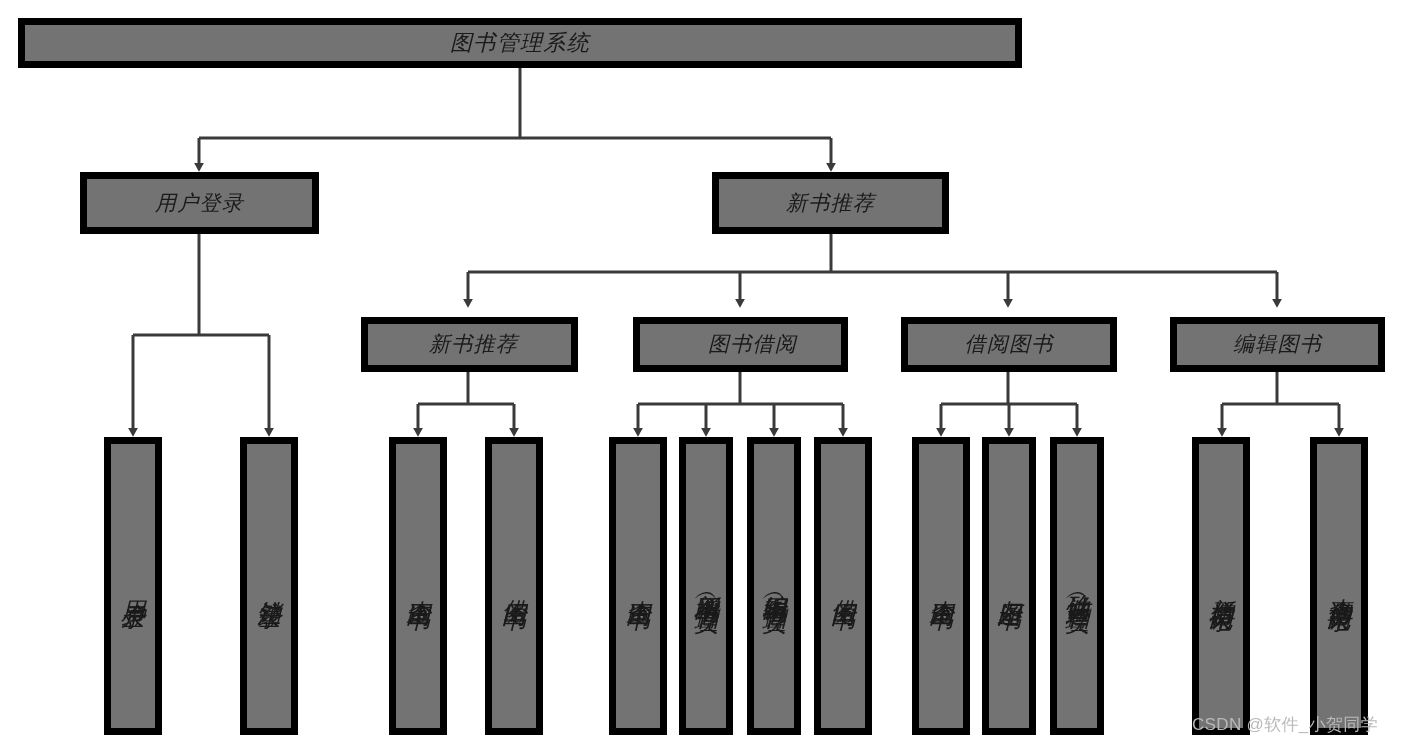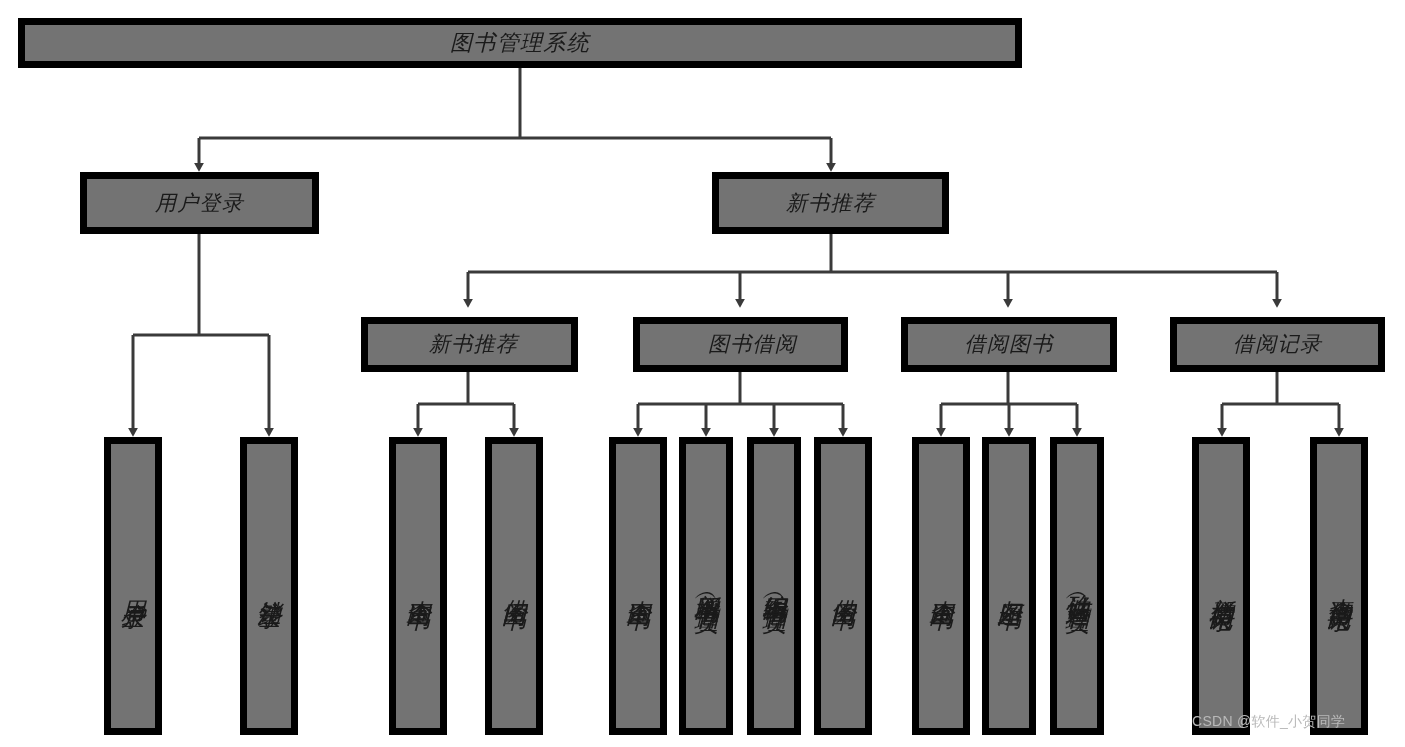--- a/index.html
+++ b/index.html
@@ -61,21 +61,21 @@
     writing-mode: vertical-rl;
     text-orientation: upright;
     font-size: 24px;
     letter-spacing: 0.10em;
     line-height: 1;
     white-space: nowrap;
   }
   .watermark {
     position: absolute;
     color: #b9b9b9;
-    font-size: 14px;
+    font-size: 17px;
     letter-spacing: 0.02em;
     white-space: nowrap;
     z-index: 5;
     font-family: "Liberation Sans", "DejaVu Sans", sans-serif;
   }
 </style>
 </head>
 <body>
 
 <div id="canvas">
@@ -148,21 +148,21 @@
 
   <div class="node horiz" style="left:633px; top:317px; width:215px; height:55px;padding-left:24px;">
     <span class="label">图书借阅</span>
   </div>
 
   <div class="node horiz" style="left:901px; top:317px; width:216px; height:55px;">
     <span class="label">借阅图书</span>
   </div>
 
   <div class="node horiz" style="left:1170px; top:317px; width:215px; height:55px;">
-    <span class="label">借阅记录</span>
+    <span class="label">编辑图书</span>
   </div>
 
   <div class="node vert" style="left:104px; top:437px; width:58px; height:298px;">
     <span class="label">用户登录</span>
   </div>
   <div class="node vert" style="left:240px; top:437px; width:58px; height:298px;">
     <span class="label">注销登录</span>
   </div>
 
   <div class="node vert" style="left:389px; top:437px; width:58px; height:298px;">

